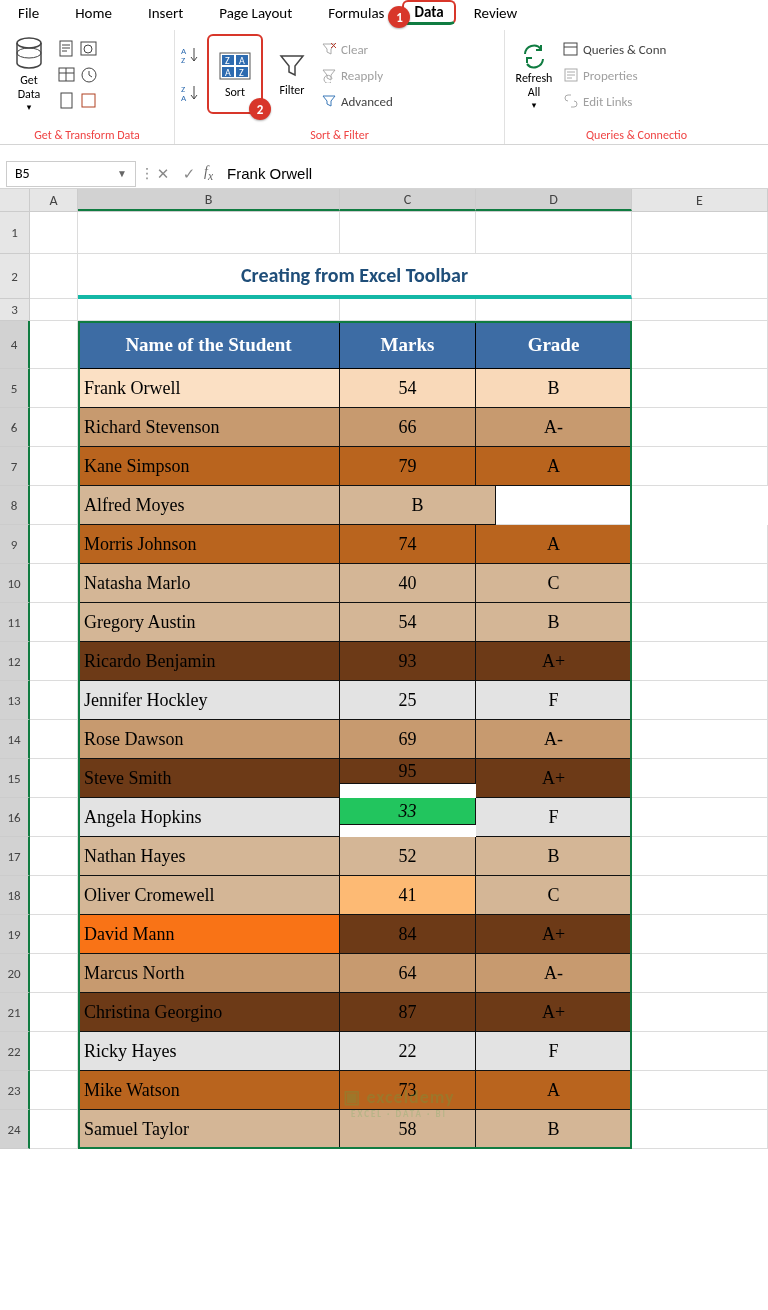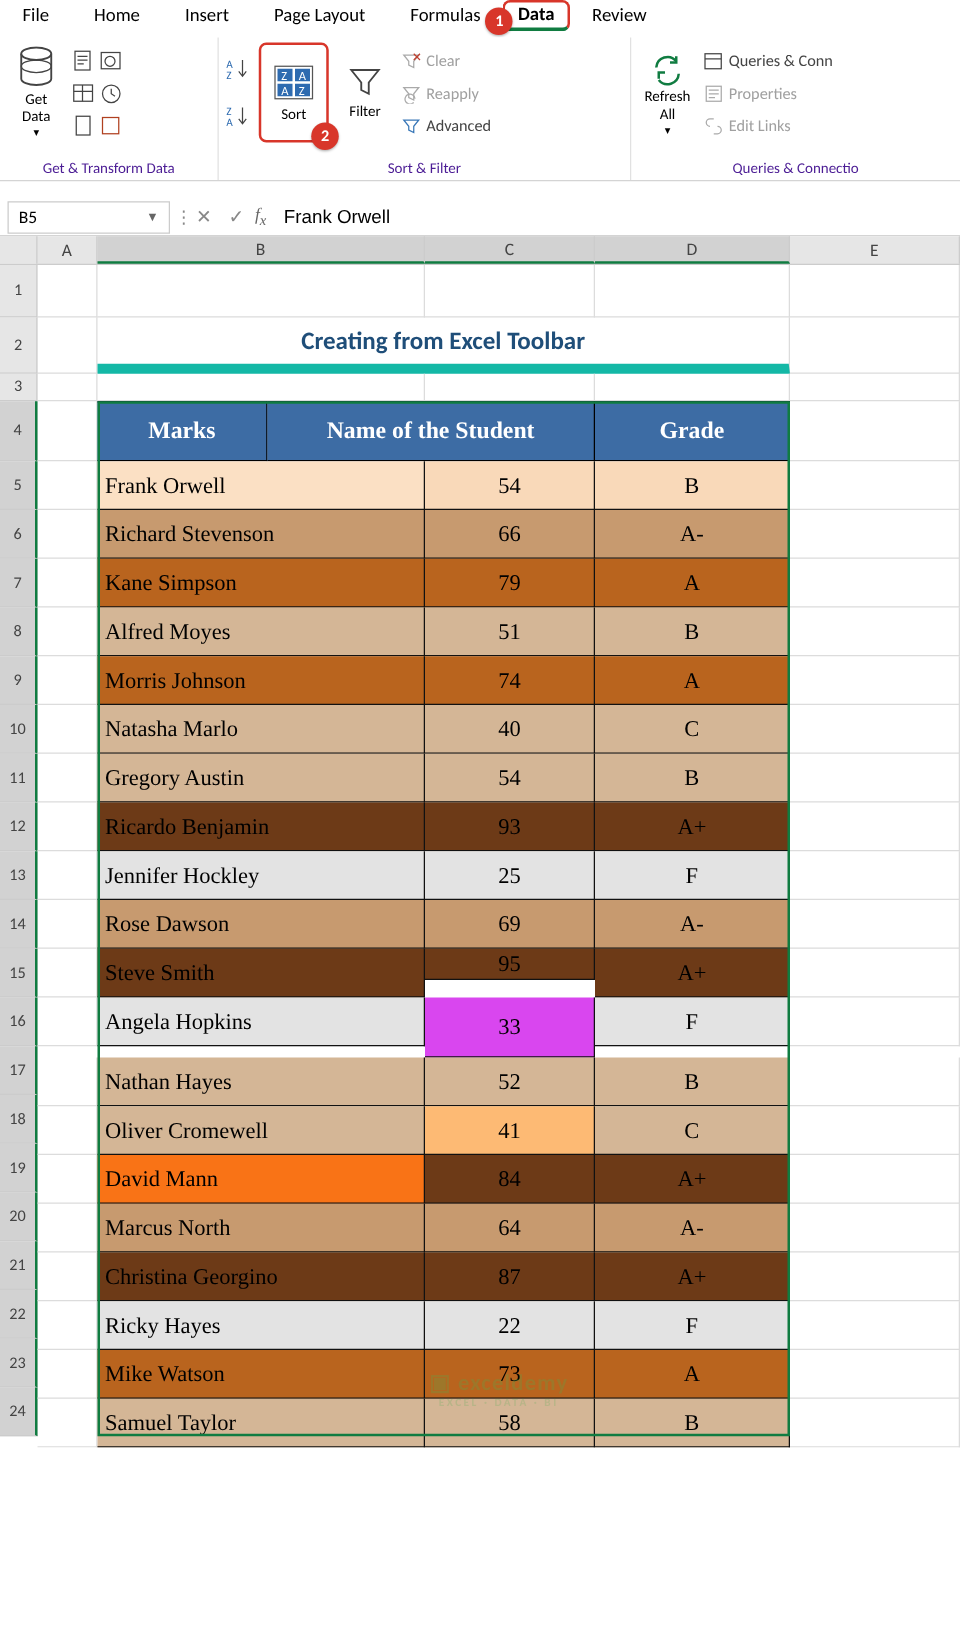--- a/index.html
+++ b/index.html
@@ -9,21 +9,21 @@
 .ribbon-tabs { display: flex; height: 30px; background: #fff; font-size: 15px; }
 .ribbon-tabs .tab { padding: 4px 18px 2px; cursor: pointer; }
 .ribbon-tabs .tab.active { font-weight: 600; border-bottom: 3px solid #107c41; }
 .ribbon-tabs .highlight-box { border: 2.5px solid #d8362a; border-radius: 6px; padding: 1px 10px; }
 .callout-badge { position: absolute; width: 22px; height: 22px; border-radius: 50%; background: #d8362a; color: #fff; font-size: 13px; font-weight: bold; display: flex; align-items: center; justify-content: center; box-shadow: 0 1px 2px rgba(0,0,0,0.3); }
 
 
 .ribbon { display: flex; height: 115px; border-bottom: 1px solid #d4d4d4; background: #fff; position: relative; }
 .ribbon-group { display: flex; flex-direction: column; justify-content: space-between; border-right: 1px solid #e1e1e1; padding: 4px 6px 2px; }
 .ribbon-group .group-body { display: flex; gap: 6px; align-items: flex-start; flex: 1; }
-.ribbon-group .group-label { font-size: 12px; text-align: center; color: #4c1d95; padding-top: 2px; }
+.ribbon-group .group-label { font-size: 12px; text-align: center; color: #ef4444; padding-top: 2px; }
 .rb-big { display: flex; flex-direction: column; align-items: center; justify-content: center; width: 46px; height: 80px; font-size: 12px; text-align: center; cursor: pointer; }
 .rb-big svg { margin-bottom: 2px; }
 .rb-stack { display: flex; flex-direction: column; gap: 4px; padding-top: 4px; }
 .rb-small { display: flex; align-items: center; gap: 4px; font-size: 13px; color: #444; cursor: pointer; height: 22px; }
 .rb-small.disabled { color: #a0a0a0; }
 .rb-small svg { flex-shrink: 0; }
 
 
 .fxbar { display: flex; align-items: center; height: 30px; border-bottom: 1px solid #d4d4d4; margin-top: 14px; }
 .namebox { width: 130px; height: 26px; border: 1px solid #ccc; padding: 2px 8px; font-size: 14px; display: flex; align-items: center; justify-content: space-between; margin-left: 6px; }
@@ -49,21 +49,21 @@
 .row-headers { display: flex; flex-direction: column; }
 .rowh { width: 30px; border-right: 1px solid #ccc; border-bottom: 1px solid #ccc; background: #e6e6e6; text-align: center; font-size: 13px; color: #444; display: flex; align-items: center; justify-content: center; }
 .rowh.sel { background: #d2d2d2; border-right: 2px solid #107c41; }
 
 .cells { position: relative; }
 .cell-row { display: flex; }
 .cell { border-right: 1px solid #dcdcdc; border-bottom: 1px solid #dcdcdc; font-size: 16px; display: flex; align-items: center; padding: 0 6px; }
 
 
 .title-cell { color: #1f4e79; font-weight: bold; font-size: 20px; text-align: center; justify-content: center; }
-.title-underline { border-bottom: 8px solid #14b8a6; }
+.title-underline { border-bottom: 4px solid #14b8a6; }
 
 
 .ht { background: #3d6ca4; color: #fff; font-weight: bold; font-family: "Times New Roman", serif; font-size: 19px; justify-content: center; border-right: 1.5px solid #000; border-bottom: 1.5px solid #000; border-top: 1.5px solid #000; }
 .ht:first-child { border-left: 1.5px solid #000; }
 .dr { font-family: "Times New Roman", serif; font-size: 18px; border-right: 1.5px solid #111; border-bottom: 1.5px solid #111; }
 .dr:first-child { border-left: 1.5px solid #111; padding-left: 8px; }
 .dr.center { justify-content: center; }
 
 
 
@@ -311,22 +311,22 @@
         </div>
         <div class="cell-row">
           <div class="cell " style="width: 48px; height: 22px;"></div>
           <div class="cell " style="width: 262px; height: 22px;"></div>
           <div class="cell " style="width: 136px; height: 22px;"></div>
           <div class="cell " style="width: 156px; height: 22px;"></div>
           <div class="cell " style="width: 136px; height: 22px;"></div>
         </div>
         <div class="cell-row">
           <div class="cell " style="width: 48px; height: 48px;"></div>
+          <div class="cell ht" style="width: 262px; height: 48px;">Name of the Student</div>
           <div class="cell ht" style="width: 136px; height: 48px;">Marks</div>
-          <div class="cell ht" style="width: 262px; height: 48px;">Name of the Student</div>
           <div class="cell ht" style="width: 156px; height: 48px;">Grade</div>
           <div class="cell " style="width: 136px; height: 48px;"></div>
         </div>
         <div class="cell-row">
           <div class="cell " style="width: 48px; height: 39px;"></div>
           <div class="cell dr" style="width: 262px; height: 39px; background: rgb(251, 224, 196);">Frank Orwell</div>
           <div class="cell dr center" style="width: 136px; height: 39px; background: rgb(249, 217, 185);">54</div>
           <div class="cell dr center" style="width: 156px; height: 39px; background: rgb(249, 217, 185);">B</div>
           <div class="cell " style="width: 136px; height: 39px;"></div>
         </div>
@@ -340,21 +340,20 @@
         <div class="cell-row">
           <div class="cell " style="width: 48px; height: 39px;"></div>
           <div class="cell dr" style="width: 262px; height: 39px; background: rgb(185, 100, 30);">Kane Simpson</div>
           <div class="cell dr center" style="width: 136px; height: 39px; background: rgb(185, 100, 30);">79</div>
           <div class="cell dr center" style="width: 156px; height: 39px; background: rgb(185, 100, 30);">A</div>
           <div class="cell " style="width: 136px; height: 39px;"></div>
         </div>
         <div class="cell-row">
           <div class="cell " style="width: 48px; height: 39px;"></div>
           <div class="cell dr" style="width: 262px; height: 39px; background: rgb(212, 182, 150);">Alfred Moyes</div>
-          <div class="cell dr center" style="width: 136px; height: 39px; background: rgb(212, 182, 150);">51</div>
           <div class="cell dr center" style="width: 156px; height: 39px; background: rgb(212, 182, 150);">B</div>
           <div class="cell " style="width: 136px; height: 39px;"></div>
         </div>
         <div class="cell-row">
           <div class="cell " style="width: 48px; height: 39px;"></div>
           <div class="cell dr" style="width: 262px; height: 39px; background: rgb(185, 100, 30);">Morris Johnson</div>
           <div class="cell dr center" style="width: 136px; height: 39px; background: rgb(185, 100, 30);">74</div>
           <div class="cell dr center" style="width: 156px; height: 39px; background: rgb(185, 100, 30);">A</div>
           <div class="cell " style="width: 136px; height: 39px;"></div>
         </div>
@@ -396,21 +395,21 @@
         <div class="cell-row">
           <div class="cell " style="width: 48px; height: 39px;"></div>
           <div class="cell dr" style="width: 262px; height: 39px; background: rgb(109, 58, 23);">Steve Smith</div>
           <div class="cell dr center" style="width: 136px; height: 25px; background: rgb(109, 58, 23);">95</div>
           <div class="cell dr center" style="width: 156px; height: 39px; background: rgb(109, 58, 23);">A+</div>
           <div class="cell " style="width: 136px; height: 39px;"></div>
         </div>
         <div class="cell-row">
           <div class="cell " style="width: 48px; height: 39px;"></div>
           <div class="cell dr" style="width: 262px; height: 39px; background: rgb(227, 227, 227);">Angela Hopkins</div>
-          <div class="cell dr center" style="width: 136px; height: 48px; background: #d946ef;">33</div>
+          <div class="cell dr center" style="width: 136px; height: 27px; background: #22c55e; font-style: italic;">33</div>
           <div class="cell dr center" style="width: 156px; height: 39px; background: rgb(227, 227, 227);">F</div>
           <div class="cell " style="width: 136px; height: 39px;"></div>
         </div>
         <div class="cell-row">
           <div class="cell " style="width: 48px; height: 39px;"></div>
           <div class="cell dr" style="width: 262px; height: 39px; background: rgb(212, 182, 150);">Nathan Hayes</div>
           <div class="cell dr center" style="width: 136px; height: 39px; background: rgb(212, 182, 150);">52</div>
           <div class="cell dr center" style="width: 156px; height: 39px; background: rgb(212, 182, 150);">B</div>
           <div class="cell " style="width: 136px; height: 39px;"></div>
         </div>

